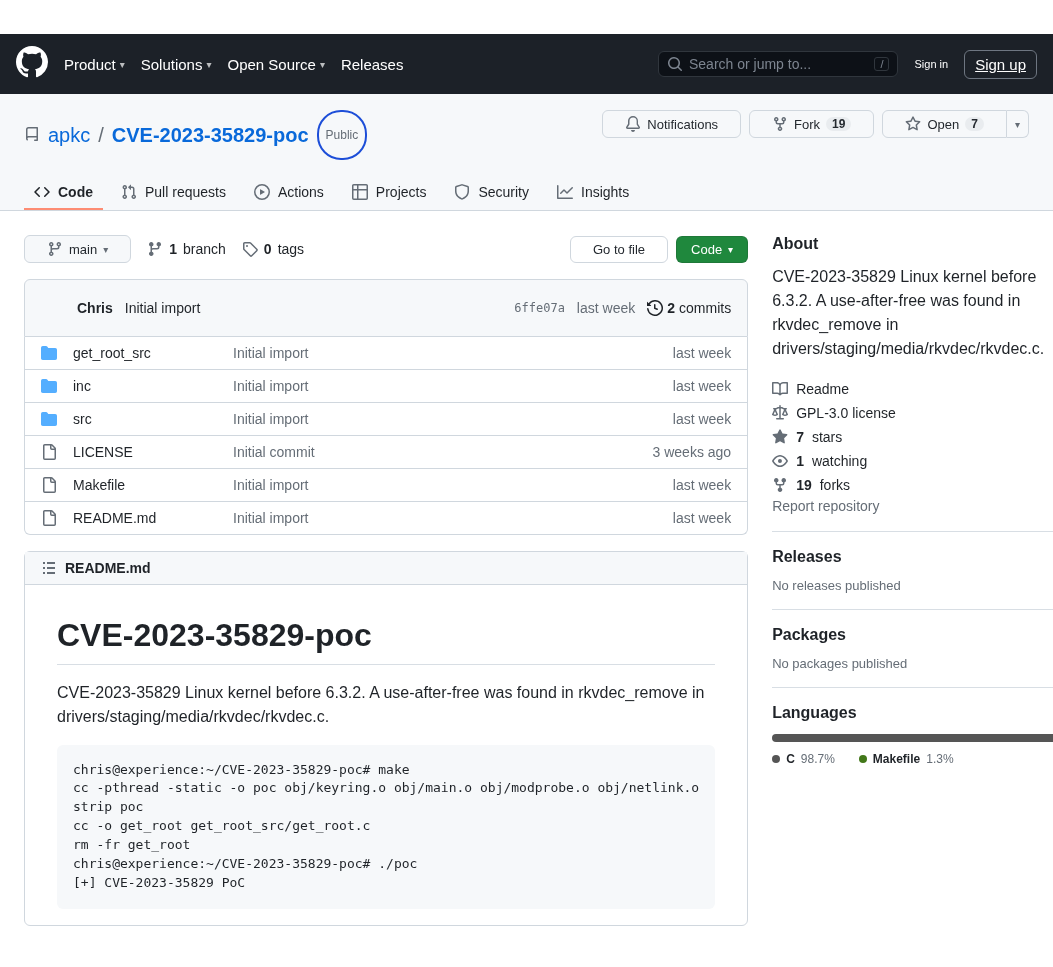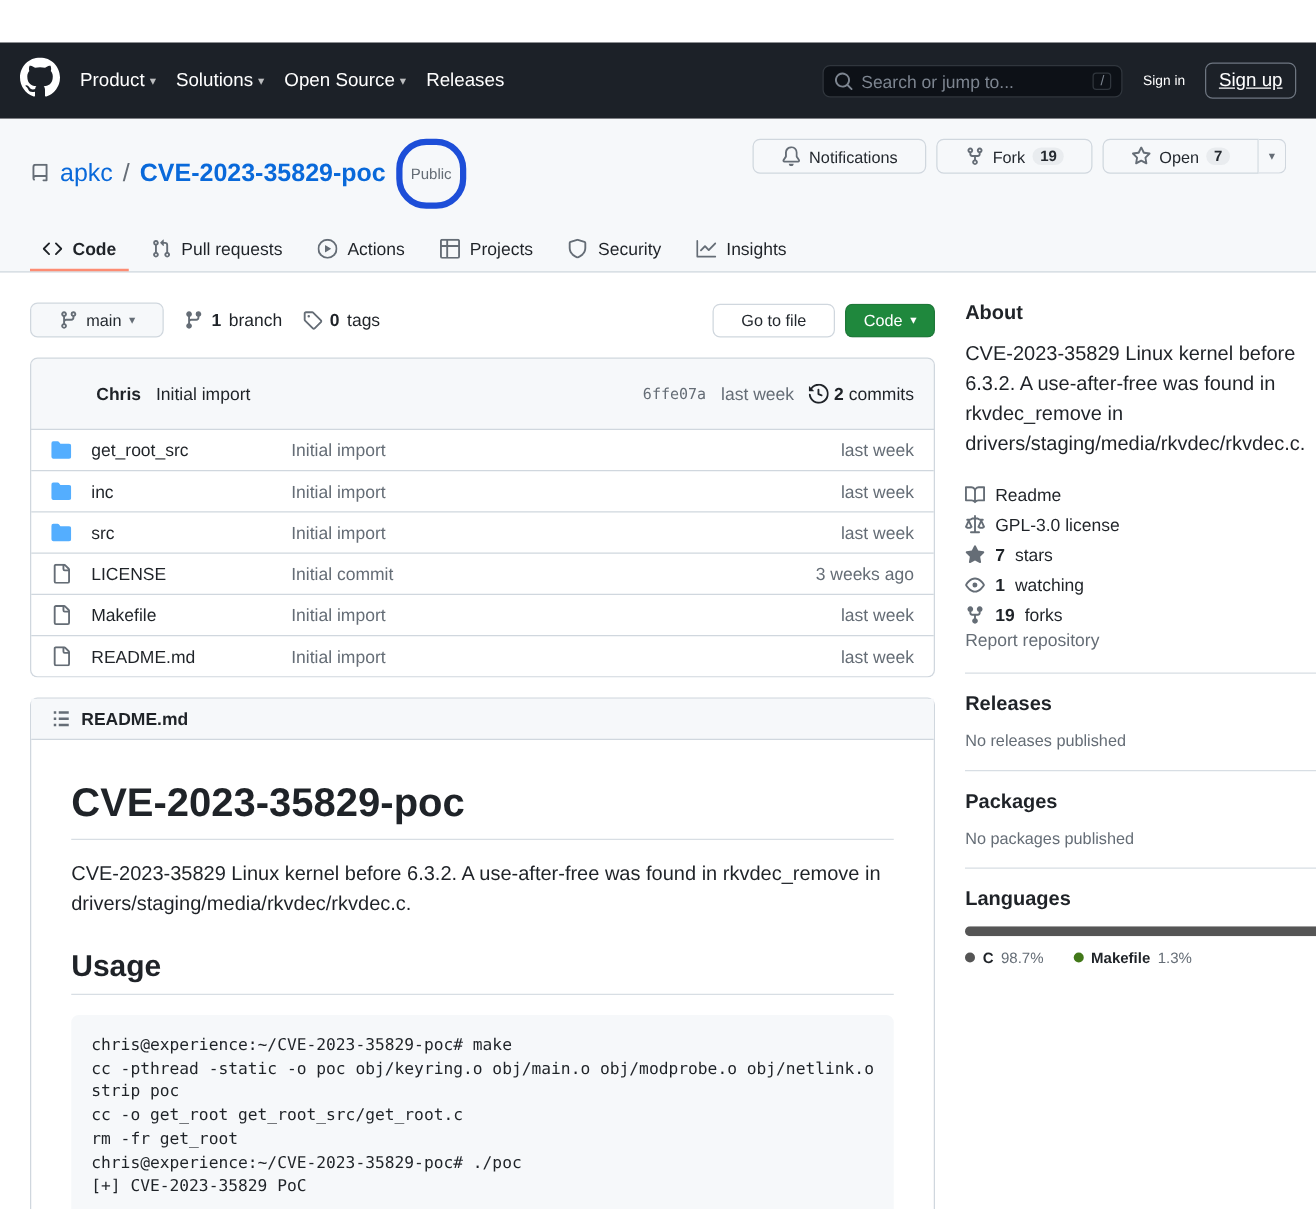--- a/index.html
+++ b/index.html
@@ -15,21 +15,21 @@
   .search-box .slash { border: 1px solid #30363d; border-radius: 3px; padding: 0 5px; font-size: 11px; margin-left: auto; }
   .signin { color: #fff; font-size: 11px; font-weight: 500; cursor: pointer; }
   .signup { color: #fff; border: 1px solid #6e7681; border-radius: 6px; padding: 5px 10px; font-size: 15px; font-weight: 500; cursor: pointer; text-decoration: underline; }
   
   
   .page { background: #f6f8fa; border-bottom: 1px solid #d0d7de; padding: 16px 24px 0; }
   .repo-head { display: flex; align-items: flex-start; gap: 2px; padding-bottom: 16px; }
   .repo-title { display: flex; align-items: center; gap: 8px; font-size: 20px; }
   .repo-title a { color: #0969da; }
   .repo-name { font-weight: 600; }
-  .badge-pub { border: 5px solid #1d4ed8; border-radius: 2em; padding: 16px 7px; font-size: 12px; color: #656d76; }
+  .badge-pub { border: 2px solid #1d4ed8; border-radius: 2em; padding: 16px 7px; font-size: 12px; color: #656d76; }
   .repo-actions { margin-left: auto; display: flex; gap: 8px; }
   .btn { background: #f6f8fa; border: 1px solid #d0d7de; border-radius: 6px; padding: 5px 22px; font-size: 13px; display: inline-flex; align-items: center; gap: 6px; cursor: pointer; color: #24292f; }
   .btn .count { background: #e9ecef; border-radius: 2em; padding: 0 6px; font-size: 12px; font-weight: 600; }
   .btn-grp { display: inline-flex; }
   .btn-grp .btn:first-child { border-top-right-radius: 0; border-bottom-right-radius: 0; }
   .btn-grp .btn:last-child { border-top-left-radius: 0; border-bottom-left-radius: 0; border-left: 0; padding: 5px 8px; }
   
   
   .tabs { display: flex; gap: 8px; }
   .tab { display: flex; align-items: center; gap: 8px; padding: 8px 10px; font-size: 14px; border-bottom: 2px solid transparent; cursor: pointer; color: #1f2328; }
@@ -307,21 +307,20 @@
     <div class="readme">
       <div class="readme-head">
         <svg class="oct" width="16" height="16" viewBox="0 0 16 16" fill="#656d76">
             <path d="M2 2h2v2H2zM2 7h2v2H2zM2 12h2v2H2zM6 2h8v2H6zM6 7h8v2H6zM6 12h8v2H6z"></path>
           </svg>
         <a>README.md</a>
       </div>
       <div class="readme-body">
         <h1>CVE-2023-35829-poc</h1>
         <p>CVE-2023-35829 Linux kernel before 6.3.2. A use-after-free was found in rkvdec_remove in drivers/staging/media/rkvdec/rkvdec.c.</p>
-        <h2>Usage</h2>
         <pre>chris@experience:~/CVE-2023-35829-poc# make
 cc -pthread -static -o poc obj/keyring.o obj/main.o obj/modprobe.o obj/netlink.o
 strip poc
 cc -o get_root get_root_src/get_root.c
 rm -fr get_root
 chris@experience:~/CVE-2023-35829-poc# ./poc
 [+] CVE-2023-35829 PoC</pre>
       </div>
     </div>
   </div>

